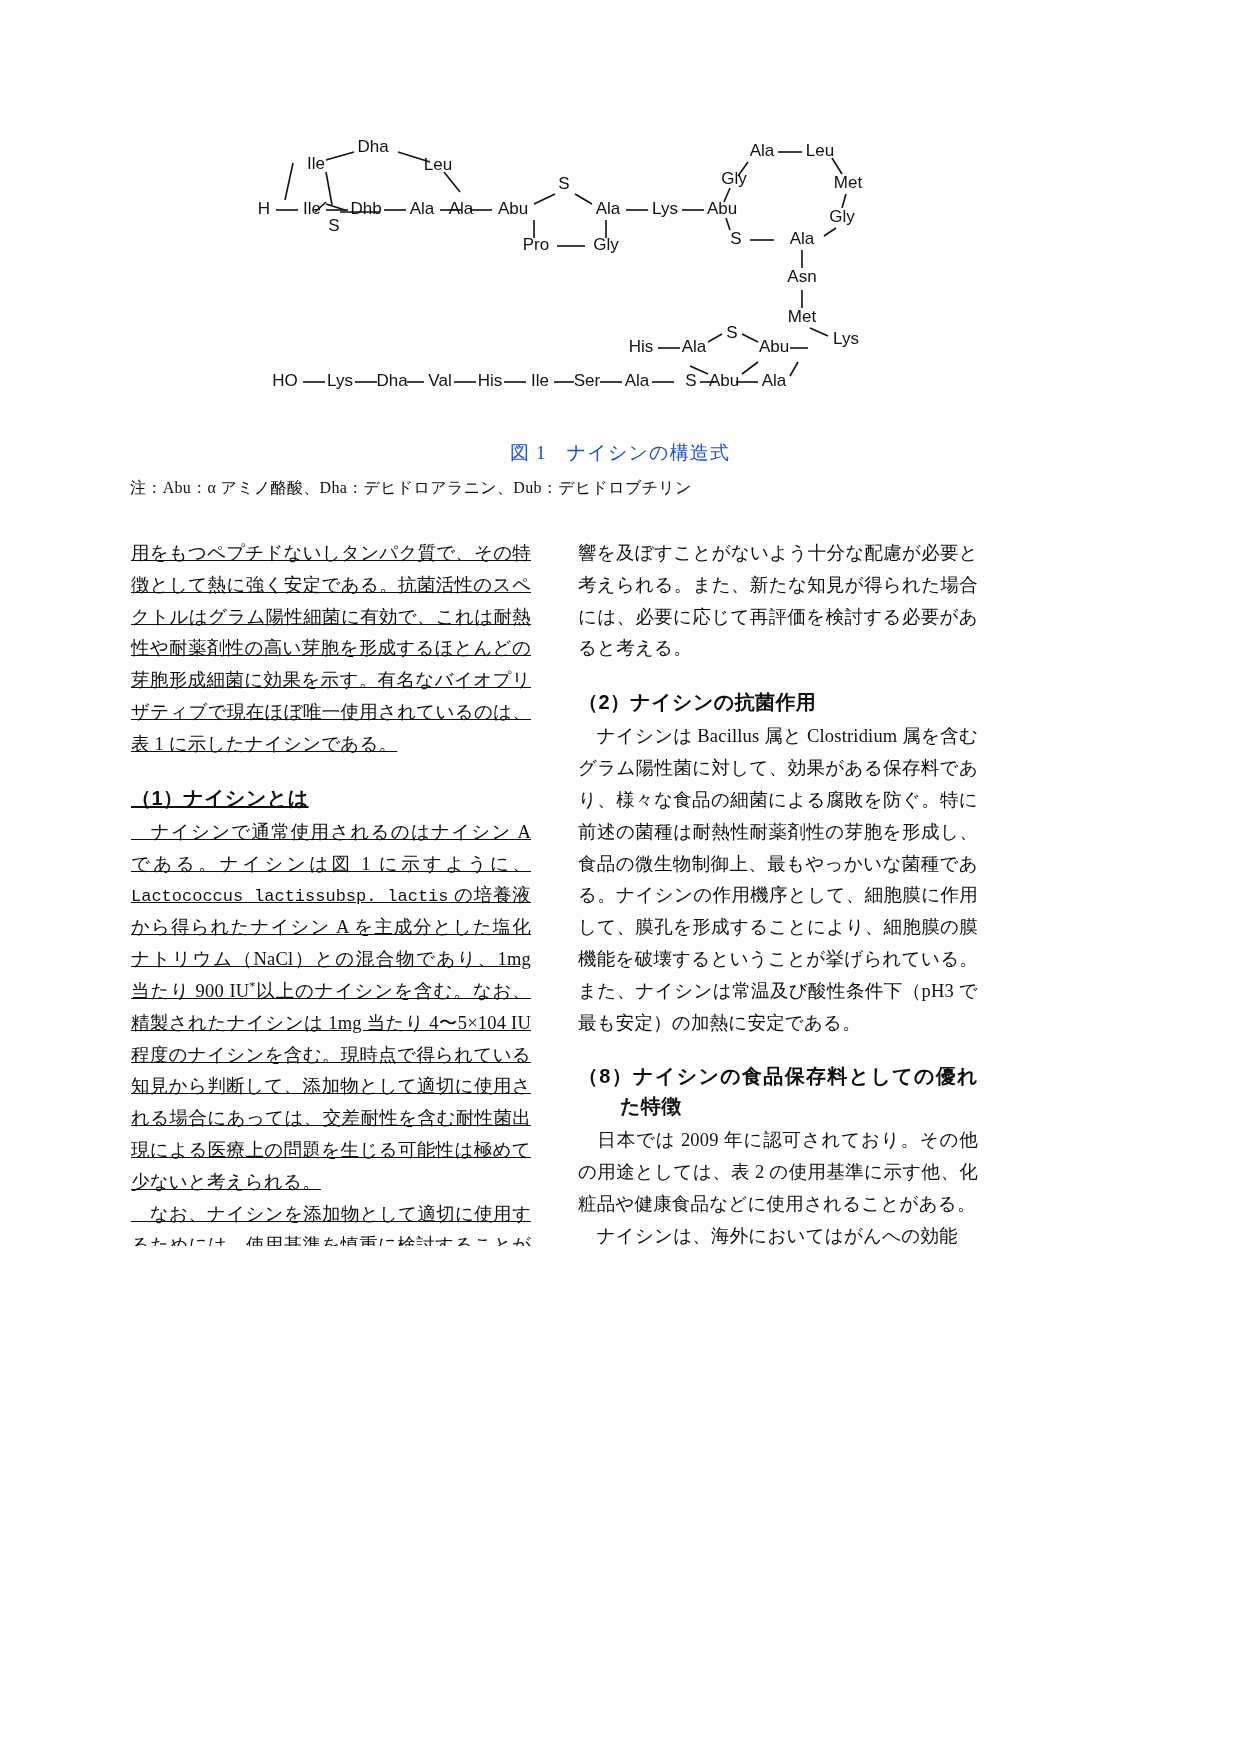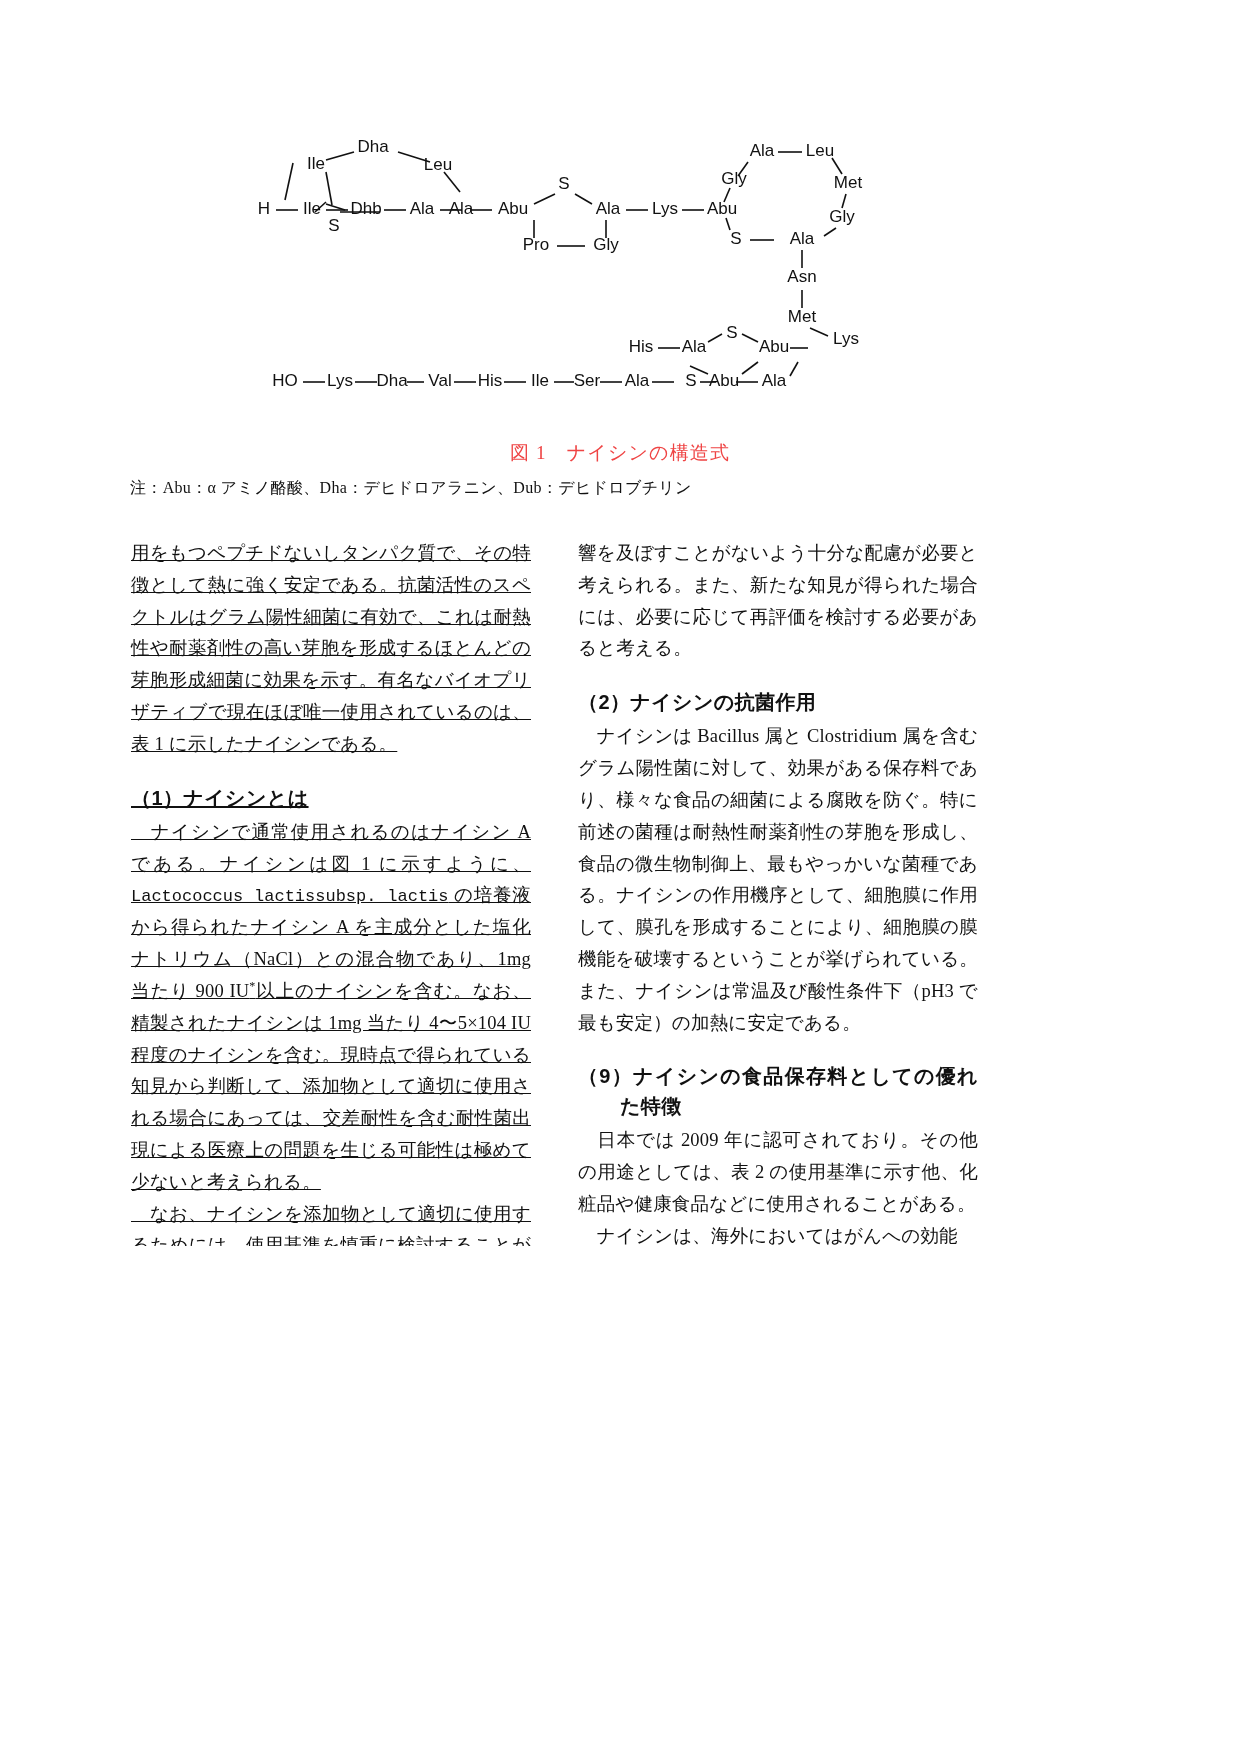--- a/index.html
+++ b/index.html
@@ -33,21 +33,21 @@
   .figure-area svg { display: block; }
 
   .figure-caption {
     position: absolute;
     left: 130px;
     top: 440px;
     width: 980px;
     text-align: center;
     font-size: 19px;
     letter-spacing: 0.06em;
-    color: #ef4444;
+    color: #1d4ed8;
   }
   .figure-note {
     position: absolute;
     left: 130px;
     top: 478px;
     width: 980px;
     text-align: left;
     font-size: 16px;
     letter-spacing: 0.02em;
     color: #111;
@@ -279,21 +279,21 @@
     <p>　なお、ナイシンを添加物として適切に使用するためには、使用基準を慎重に検討することが重要であり、欧米における使用状況を勘案した上で、耐性菌出現により有効性等に影</p>
   </div>
 
   <div class="col col-right">
     <p>響を及ぼすことがないよう十分な配慮が必要と考えられる。また、新たな知見が得られた場合には、必要に応じて再評価を検討する必要があると考える。</p>
 
     <h3>（2）ナイシンの抗菌作用</h3>
 
     <p><span>　ナイシンは </span><span class="ital">Bacillus</span><span> 属と </span><span class="ital">Clostridium</span><span> 属を含むグラム陽性菌に対して、効果がある保存料であり、様々な食品の細菌による腐敗を防ぐ。特に前述の菌種は耐熱性耐薬剤性の芽胞を形成し、食品の微生物制御上、最もやっかいな菌種である。ナイシンの作用機序として、細胞膜に作用して、膜孔を形成することにより、細胞膜の膜機能を破壊するということが挙げられている。また、ナイシンは常温及び酸性条件下（pH3 で最も安定）の加熱に安定である。</span></p>
 
-    <h3 class="hang">（9）ナイシンの食品保存料としての優れた特徴</h3>
+    <h3 class="hang">（8）ナイシンの食品保存料としての優れた特徴</h3>
 
     <p>　日本では 2009 年に認可されており。その他の用途としては、表 2 の使用基準に示す他、化粧品や健康食品などに使用されることがある。</p>
     <p>　ナイシンは、海外においてはがんへの効能</p>
   </div>
 
   <div class="footnote-rule"></div>
   <div class="footnote">
   </div>
 
   <div class="footer-rule"></div>

